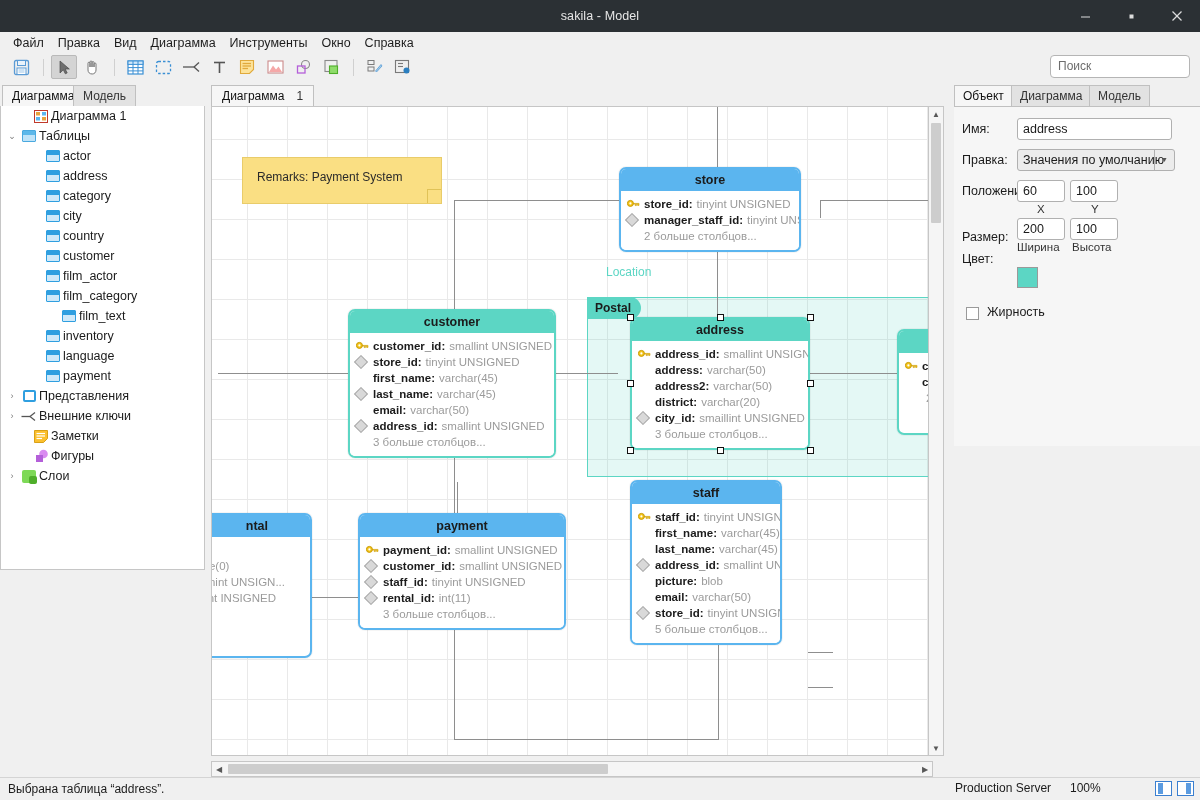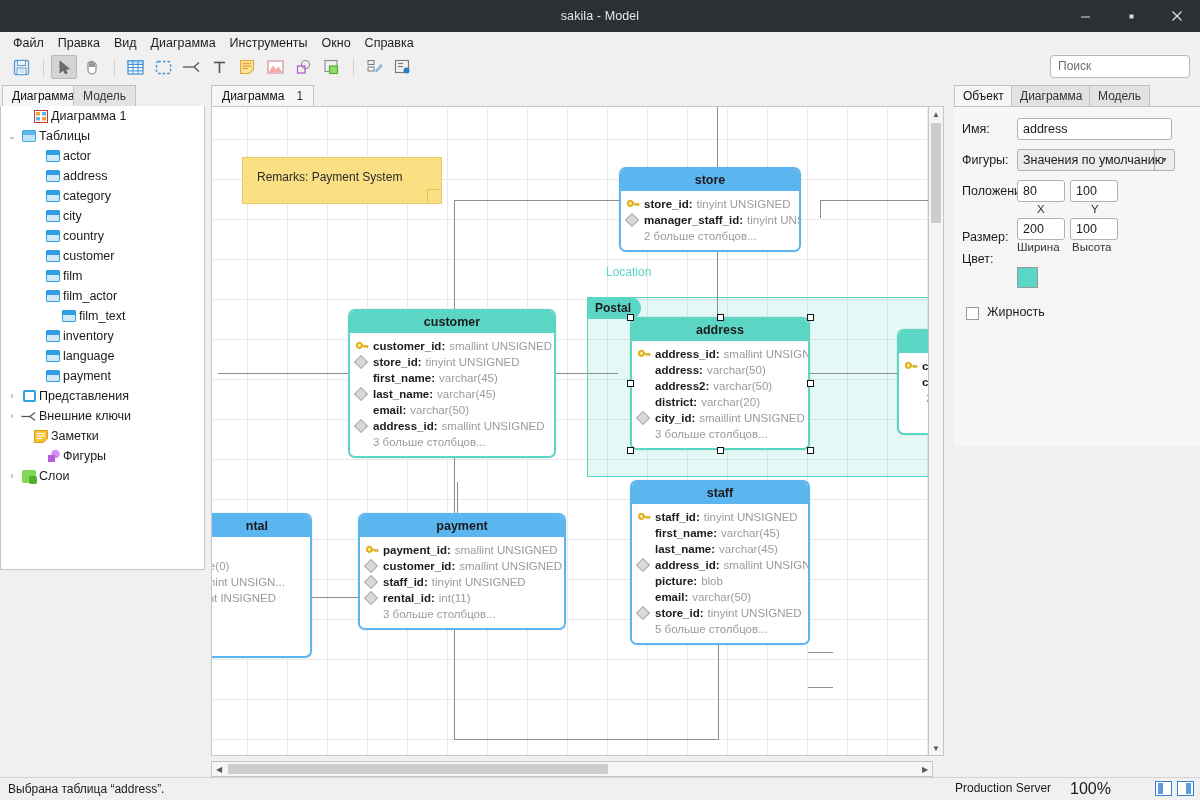--- a/index.html
+++ b/index.html
@@ -202,21 +202,21 @@
   .pselect .arrow {
     position: absolute; right: 0; top: -1px; width: 20px; height: 22px;
     border-left: 1px solid #b0b0b0; display: flex; align-items: center; justify-content: center;
     font-size: 7px; color: #555;
   }
   .psub { position: absolute; font-size: 11.5px; color: #333; }
   .swatch { position: absolute; width: 21px; height: 21px; background: #5cd6c4; border: 1px solid #9a9a9a; }
   .cbox { position: absolute; width: 13px; height: 13px; background: #fff; border: 1px solid #9a9a9a; }
 
   .srvstat { position: absolute; top: 777px; left: 955px; font-size: 12px; line-height: 23px; color: #1b1b1b; }
-  .zoomstat { position: absolute; top: 777px; left: 1070px; font-size: 16px; line-height: 23px; color: #1b1b1b; }
+  .zoomstat { position: absolute; top: 777px; left: 1070px; font-size: 12px; line-height: 23px; color: #1b1b1b; }
   .dockbtn { position: absolute; top: 781px; width: 17px; height: 15px; border: 1px solid #3a7fd0; background: #fff; }
   .dockbtn i { position: absolute; top: 1px; width: 5px; height: 11px; background: #5b9be0; display:block; }
 </style>
 </head>
 <body>
 
 <div id="app">
 
   <div class="titlebar">
     <div class="title">sakila - Model</div>
@@ -411,28 +411,28 @@
           <span class="tico">
             <span class="i-table"></span>
           </span>
           <span class="tlbl">customer</span>
         </div>
         <div class="trow" style="padding-left: 28px;">
           <span class="twist"></span>
           <span class="tico">
             <span class="i-table"></span>
           </span>
-          <span class="tlbl">film</span>
-        </div>
-        <div class="trow" style="padding-left: 28px;">
-          <span class="twist"></span>
-          <span class="tico">
-            <span class="i-table"></span>
-          </span>
           <span class="tlbl">film_actor</span>
+        </div>
+        <div class="trow" style="padding-left: 28px;">
+          <span class="twist"></span>
+          <span class="tico">
+            <span class="i-table"></span>
+          </span>
+          <span class="tlbl">film_category</span>
         </div>
         <div class="trow" style="padding-left: 44px;">
           <span class="twist"></span>
           <span class="tico">
             <span class="i-table"></span>
           </span>
           <span class="tlbl">film_text</span>
         </div>
         <div class="trow" style="padding-left: 28px;">
           <span class="twist"></span>
@@ -478,21 +478,21 @@
           <span class="tico">
             <svg width="14" height="13" viewBox="0 0 14 13">
               <path d="M0.5 0.5h13v8l-4 4h-9z" fill="#fbc02d" stroke="#d9a017" stroke-width="1"></path>
               <line x1="2.5" y1="3.5" x2="11" y2="3.5" stroke="#fff" stroke-width="1.2"></line>
               <line x1="2.5" y1="6" x2="11" y2="6" stroke="#fff" stroke-width="1.2"></line>
               <line x1="2.5" y1="8.5" x2="8" y2="8.5" stroke="#fff" stroke-width="1.2"></line>
             </svg>
           </span>
           <span class="tlbl">Заметки</span>
         </div>
-        <div class="trow" style="padding-left: 28px;">
+        <div class="trow" style="padding-left: 16px;">
           <span class="twist"></span>
           <span class="tico">
             <svg width="15" height="14" viewBox="0 0 15 14">
               <circle cx="9.5" cy="5" r="4.3" fill="#d98bf0"></circle>
               <rect x="2" y="6" width="7" height="7" fill="#b45fd9"></rect>
             </svg>
           </span>
           <span class="tlbl">Фигуры</span>
         </div>
         <div class="trow" style="padding-left: 4px;">
@@ -658,21 +658,21 @@
             </div>
           </div>
           <div class="handle" style="left: 414.5px; top: 206.5px;"></div>
           <div class="handle" style="left: 504.5px; top: 206.5px;"></div>
           <div class="handle" style="left: 594.5px; top: 206.5px;"></div>
           <div class="handle" style="left: 414.5px; top: 273px;"></div>
           <div class="handle" style="left: 594.5px; top: 273px;"></div>
           <div class="handle" style="left: 414.5px; top: 339.5px;"></div>
           <div class="handle" style="left: 504.5px; top: 339.5px;"></div>
           <div class="handle" style="left: 594.5px; top: 339.5px;"></div>
-          <div class="tbl" style="left: 418px; top: 373px; width: 180px; background: rgb(255, 255, 255); border: 2px solid rgb(91, 181, 239);">
+          <div class="tbl" style="left: 418px; top: 373px; width: 152px; background: rgb(255, 255, 255); border: 2px solid rgb(91, 181, 239);">
             <div class="hdr" style="background: rgb(91, 181, 239);">staff</div>
             <div class="body">
               <div class="fld">
                 <span class="ic">
                   <svg width="13" height="11" viewBox="0 0 13 11">
                     <circle cx="3.4" cy="4.4" r="3" fill="#f5c518" stroke="#c99a06" stroke-width="1"></circle>
                     <circle cx="3.4" cy="4.4" r="1.1" fill="#fff"></circle>
                     <path d="M6 4.4 H12 V6.4 H10.6 V5 H9.4 V6.6 H8.2 V5 H6Z" fill="#f5c518" stroke="#c99a06" stroke-width=".6"></path>
                   </svg>
                 </span>
@@ -815,28 +815,28 @@
     <div class="rtabs">
       <div class="rtab sel" style="left:0px;">Объект</div>
       <div class="rtab" style="left:57px;">Диаграмма</div>
       <div class="rtab" style="left:135px;">Модель</div>
     </div>
 
     <div class="proppanel">
       <div class="plabel" style="left:8px;  top:15px;">Имя:</div>
       <div class="pinput" style="left:63px; top:11px; width:155px;">address</div>
 
-      <div class="plabel" style="left:8px;  top:46px;">Фигуры:</div>
+      <div class="plabel" style="left:8px;  top:46px;">Правка:</div>
       <div class="pselect" style="left:63px; top:42px; width:158px;">
         <span>Значения по умолчанию</span>
         <span class="arrow">▼</span>
       </div>
 
       <div class="plabel" style="left:8px;  top:77px;">Положение:</div>
-      <div class="pinput" style="left:63px; top:73px; width:48px;">80</div>
+      <div class="pinput" style="left:63px; top:73px; width:48px;">60</div>
       <div class="pinput" style="left:116px;top:73px; width:48px;">100</div>
       <div class="psub" style="left:83px; top:96px;">X</div>
       <div class="psub" style="left:137px;top:96px;">Y</div>
 
       <div class="plabel" style="left:8px;  top:111px;margin-top:12px;">Размер:</div>
       <div class="pinput" style="left:63px; top:111px; width:48px;">200</div>
       <div class="pinput" style="left:116px;top:111px; width:48px;">100</div>
       <div class="psub" style="left:63px; top:134px;">Ширина</div>
       <div class="psub" style="left:118px;top:134px;">Высота</div>
 

